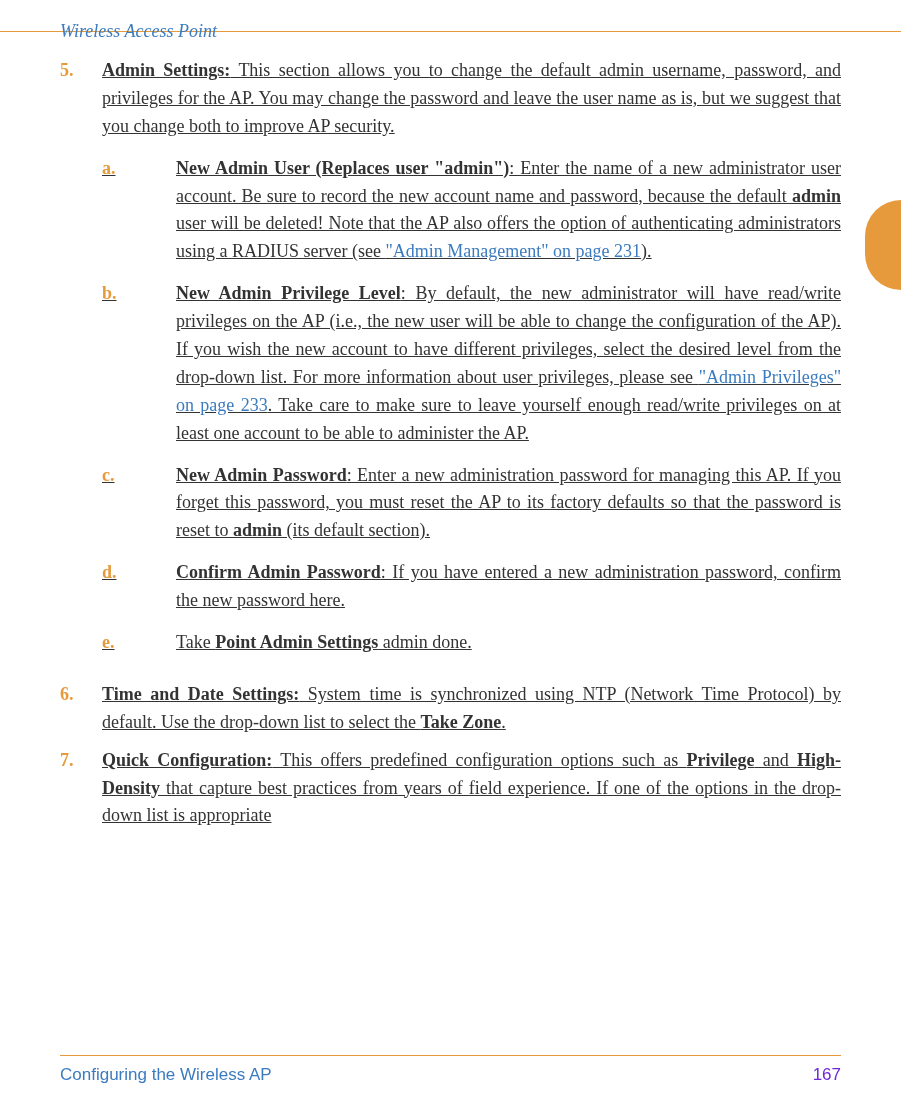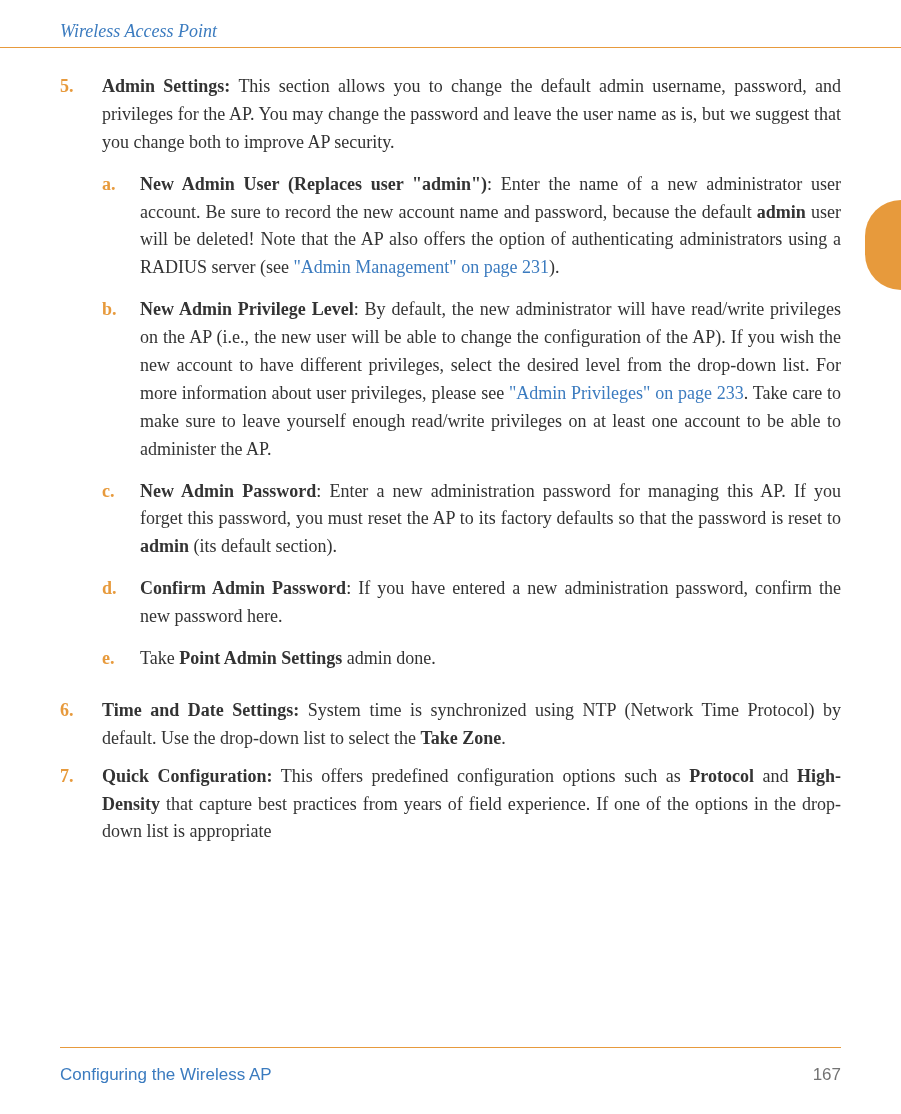--- a/index.html
+++ b/index.html
@@ -9,21 +9,21 @@
     font-family: "Palatino Linotype", "Book Antiqua", Palatino, serif;
     font-size: 18px;
     color: #333;
     position: relative;
     background: #fff;
     line-height: 1.55;
   }
   .header {
     padding: 18px 60px 5px 60px;
     border-bottom: 1px solid #e79a3c;
-    height: 48px;
+    height: 32px;
   }
   .header-title {
     font-family: "Palatino Linotype", Palatino, serif;
     color: #3b7bbf;
     font-size: 18px;
     font-style: italic;
   }
   .tab {
     position: absolute;
     top: 200px;
@@ -43,54 +43,56 @@
   }
   .num-col {
     width: 42px;
     flex-shrink: 0;
     color: #e79a3c;
     font-weight: bold;
   }
   .body-col {
     flex: 1;
     text-align: justify;
+    text-decoration: underline;
   }
   .sub-list {
     margin-top: 14px;
   }
   .sub-item {
     display: flex;
     margin-bottom: 14px;
   }
   .sub-num {
     width: 38px;
     flex-shrink: 0;
     color: #e79a3c;
     font-weight: bold;
   }
   .sub-body {
     flex: 1;
     text-align: justify;
+    margin-left: 36px;
   }
   .bold { font-weight: bold; }
   .link { color: #3b7bbf; }
   .footer {
     position: absolute;
     bottom: 26px;
     left: 60px;
     right: 60px;
     border-top: 1px solid #e79a3c;
-    padding-top: 14px;
+    padding-top: 6px;
     display: flex;
     justify-content: space-between;
     font-family: "Trebuchet MS", "Helvetica Neue", sans-serif;
     color: #3b7bbf;
     font-size: 17px;
   }
-  .footer-right { color: #737373; text-align: center; }
+  .footer-right { color: #6d28d9; text-align: center; }
 </style>
 </head>
 <body>
 
 <div class="header">
   <span class="header-title">Wireless Access Point</span>
 </div>
 
 <div class="tab"></div>
 
@@ -145,21 +147,21 @@
   <div class="item-6">
     <div class="num-col">6.</div>
     <div class="body-col">
       <span class="bold">Time and Date Settings:</span><span> System time is synchronized using NTP (Network Time Protocol) by default. Use the drop-down list to select the </span><span class="bold">Take Zone</span><span>.</span>
     </div>
   </div>
 
   <div class="item-7">
     <div class="num-col">7.</div>
     <div class="body-col">
-      <span class="bold">Quick Configuration:</span><span> This offers predefined configuration options such as </span><span class="bold">Protocol</span><span> and </span><span class="bold">High-Density</span><span> that capture best practices from years of field experience. If one of the options in the drop-down list is appropriate</span>
+      <span class="bold">Quick Configuration:</span><span> This offers predefined configuration options such as </span><span class="bold">Privilege</span><span> and </span><span class="bold">High-Density</span><span> that capture best practices from years of field experience. If one of the options in the drop-down list is appropriate</span>
     </div>
   </div>
 
 </div>
 
 <div class="footer">
   <span>Configuring the Wireless AP</span>
   <span class="footer-right">167</span>
 </div>
 

